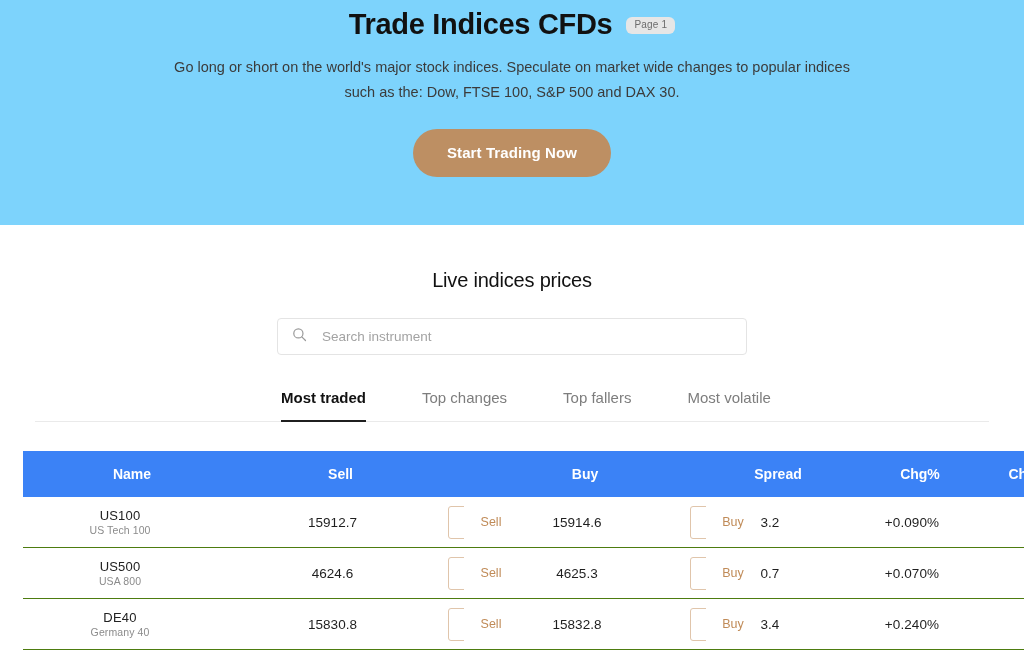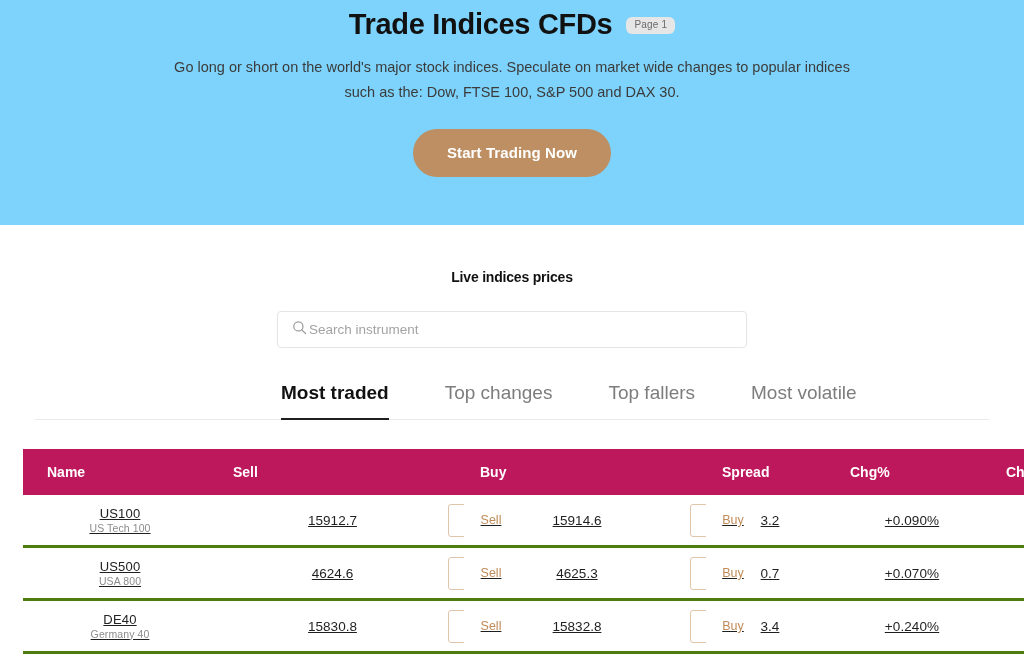--- a/index.html
+++ b/index.html
@@ -74,35 +74,35 @@
     line-height: 48px;
     cursor: pointer;
     font-family: "Liberation Sans", sans-serif;
   }
 
   
   .prices {
     text-align: center;
   }
   .section-title {
-    font-size: 14px;
-    font-weight: bold;
+    font-size: 20px;
+    font-weight: normal;
     color: #111111;
     margin: 0;
     padding-top: 44px;
     letter-spacing: -0.2px;
   }
   .search-wrap {
     margin: 26px auto 0;
     width: 470px;
   }
   .search-box {
     display: flex;
     align-items: center;
-    gap: 0;
+    gap: 13px;
     height: 37px;
     border: 1px solid #e4e4e4;
     border-radius: 4px;
     background: #ffffff;
     padding: 0 14px;
     box-sizing: border-box;
   }
   .search-icon {
     flex: 0 0 auto;
     display: block;
@@ -123,21 +123,21 @@
   .tabs {
     margin: 33px auto 0;
     width: 954px;
     display: flex;
     align-items: flex-start;
     border-bottom: 1px solid #eaeaea;
     padding-left: 246px;
     box-sizing: border-box;
   }
   .tab {
-    font-size: 19px;
+    font-size: 15px;
     color: #7d7d7d;
     padding: 0 0 14px 0;
     margin-right: 56px;
     cursor: pointer;
     position: relative;
     top: 1px;
     background: none;
     border: none;
     font-family: "Liberation Sans", sans-serif;
     white-space: nowrap;
@@ -152,47 +152,46 @@
   .table-wrap {
     margin: 29px auto 0;
     width: 978px;
   }
   table.quotes {
     width: 100%;
     border-collapse: collapse;
     table-layout: fixed;
   }
   table.quotes thead th {
-    background: #be185d;
+    background: #3b82f6;
     color: #ffffff;
     font-size: 14px;
     font-weight: bold;
-    text-align: left;
+    text-align: center;
     padding: 14px 0 14px 16px;
     height: 18px;
     vertical-align: middle;
   }
   th.c-name   { width: 170px; padding-left: 24px !important; }
   th.c-sell   { width: 215px; }
   th.c-sellbtn{ width: 0px; }
   th.c-buy    { width: 210px; }
   th.c-buybtn { width: 0px; }
   th.c-spread { width: 112px; }
   th.c-chg    { width: 140px; }
   th.c-chart  { width: 106px; text-align: right; padding-right: 20px !important; line-height: 17px; }
 
   table.quotes tbody td {
-    border-bottom: 3px solid #4d7c0f;
+    border-bottom: 1px solid #4d7c0f;
     font-size: 13.5px;
     color: #1f1f1f;
     padding: 0;
     height: 50px;
     vertical-align: middle;
     background: #ffffff;
-    text-decoration: underline;
   }
   td.name-cell { padding-left: 24px; }
   .sym {
     font-size: 13px;
     color: #222222;
     line-height: 15px;
     letter-spacing: 0.2px;
   }
   .sym-desc {
     font-size: 10.5px;

